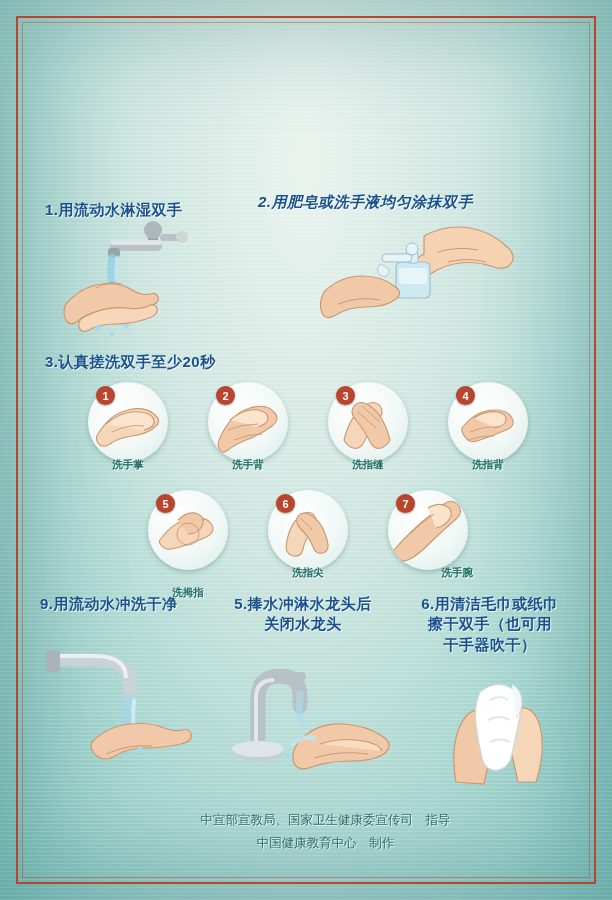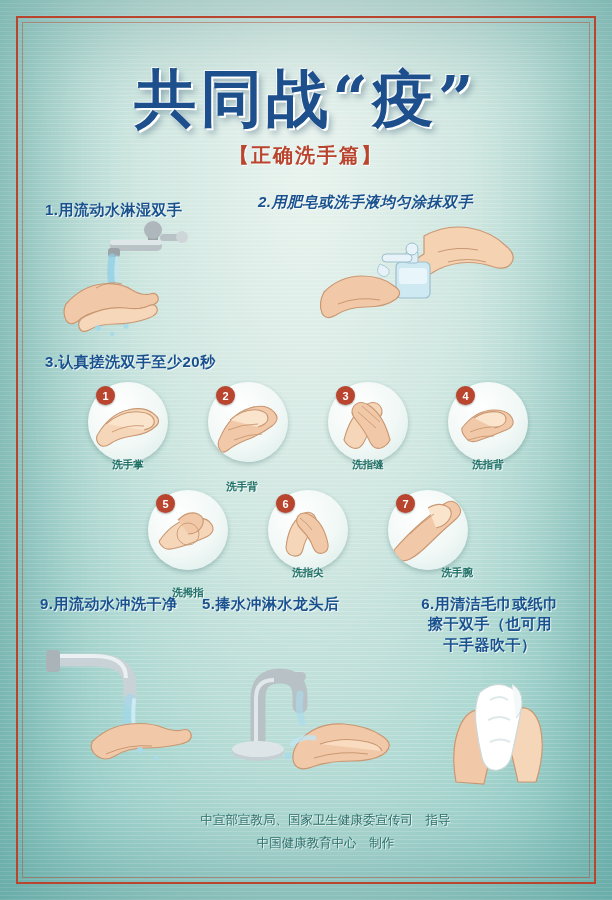--- a/index.html
+++ b/index.html
@@ -69,21 +69,21 @@
     color:#19518f;
     font-size:15px;
     letter-spacing:0.5px;
     text-shadow:1px 1px 0 rgba(255,255,255,0.75);
     line-height:1.35;
   }
   .h1{left:45px;top:200px;}
   .h2{left:258px;top:192px;font-style:italic;}
   .h3{left:45px;top:352px;}
   .h4{left:40px;top:594px;}
-  .h5{left:202px;top:594px;width:170px;text-align:left;}
+  .h5{left:218px;top:594px;width:170px;text-align:center;}
   .h6{left:400px;top:594px;width:180px;text-align:center;}
 
   
   .ill{position:absolute;}
   svg{display:block;overflow:visible;}
 
   
   .circ{
     position:absolute;width:80px;height:80px;border-radius:50%;
     background:radial-gradient(circle at 38% 32%,#ffffff 0%,#f1f8f6 55%,#d8ebe7 100%);
@@ -112,24 +112,20 @@
   }
 </style>
 </head>
 <body>
 
 <div class="poster">
   <div class="texture"></div>
   <div class="vignette"></div>
   <div class="frame"></div>
 
-  <div class="title-wrap">
-    <div class="title">共同战“疫”</div>
-    <div class="subtitle">【正确洗手篇】</div>
-  </div>
 
   <div class="step-h h1">1.用流动水淋湿双手</div>
 
   <div class="step-h h2">2.用肥皂或洗手液均匀涂抹双手</div>
 
   <div class="step-h h3">3.认真搓洗双手至少20秒</div>
 
   <div class="ill" style="left:52px;top:218px;">
     <svg width="190" height="130" viewBox="0 0 190 130">
 
@@ -193,21 +189,21 @@
 
   <div class="circ" style="left:208px;top:382px;">
     <svg width="80" height="80" viewBox="0 0 80 80">
       <path d="M12 56 q10 -24 30 -30 q16 -5 24 4 q7 7 -2 14 q-12 9 -26 14 q-12 5 -18 10 q-7 5 -9 -2 q-2 -6 1 -10z" fill="#f2c9a8" stroke="#c99873" stroke-width="1.1"></path>
       <path d="M22 38 q14 -12 28 -10 q10 2 10 8 q0 6 -10 9" fill="#fae4cc" stroke="#c99873" stroke-width="1.1"></path>
       <path d="M20 48 q14 -6 30 -6" stroke="#c99873" stroke-width="0.9" fill="none"></path>
       <path d="M26 58 q14 -6 28 -6" stroke="#c99873" stroke-width="0.9" fill="none"></path>
     </svg>
   </div>
   <div class="badge" style="left:216px;top:386px;">2</div>
-  <div class="clabel" style="left:197px;top:458px;margin-top:22px;">洗手背</div>
+  <div class="clabel" style="left:203px;top:458px;">洗手背</div>
 
   <div class="circ" style="left:328px;top:382px;">
     <svg width="80" height="80" viewBox="0 0 80 80">
       <path d="M16 58 q6 -24 20 -34 q10 -7 16 0 q5 6 -2 14 q-9 11 -14 22 q-4 8 -11 6 q-6 -2 -9 -8z" fill="#f6d6b8" stroke="#c99873" stroke-width="1.1"></path>
       <path d="M62 58 q-6 -24 -20 -34 q-10 -7 -16 0 q-5 6 2 14 q9 11 14 22 q4 8 11 6 q6 -2 9 -8z" fill="#f2c9a8" stroke="#c99873" stroke-width="1.1"></path>
       <path d="M30 30 l18 16 M34 24 l18 16" stroke="#c99873" stroke-width="0.9" fill="none"></path>
     </svg>
   </div>
   <div class="badge" style="left:336px;top:386px;">3</div>
   <div class="clabel" style="left:323px;top:458px;">洗指缝</div>
@@ -266,20 +262,21 @@
 
       <path d="M48 104 q16 -16 38 -18 q20 -2 34 4 q12 4 18 2 q7 -2 9 4 q2 7 -10 10 q-18 4 -36 4 q-18 0 -30 8 q-10 6 -18 0 q-8 -6 -5 -14z" fill="#f2c9a8" stroke="#c99873" stroke-width="1.2"></path>
       <path d="M62 116 q22 -10 46 -8" stroke="#c99873" stroke-width="1" fill="none"></path>
       <circle cx="96" cy="112" r="3" fill="#a6dcee" opacity="0.9"></circle>
       <circle cx="112" cy="120" r="2.3" fill="#a6dcee" opacity="0.85"></circle>
     </svg>
   </div>
 
   <div class="step-h h5">
     <div>5.捧水冲淋水龙头后</div>
+    <div>关闭水龙头</div>
   </div>
   <div class="ill" style="left:222px;top:648px;">
     <svg width="190" height="130" viewBox="0 0 190 130">
 
       <path d="M36 100 v-50 q0 -22 22 -22 q20 0 20 20 v10" stroke="#b8c2c6" stroke-width="15" fill="none" stroke-linecap="round"></path>
       <path d="M34 96 v-46 q0 -18 18 -18" stroke="#e8eff1" stroke-width="4" fill="none" opacity="0.85"></path>
       <ellipse cx="36" cy="104" rx="26" ry="9" fill="#c6d0d4"></ellipse>
       <ellipse cx="36" cy="101" rx="26" ry="8" fill="#dde5e8"></ellipse>
       <rect x="58" y="24" width="26" height="9" rx="4.5" fill="#b8c2c6"></rect>
 

